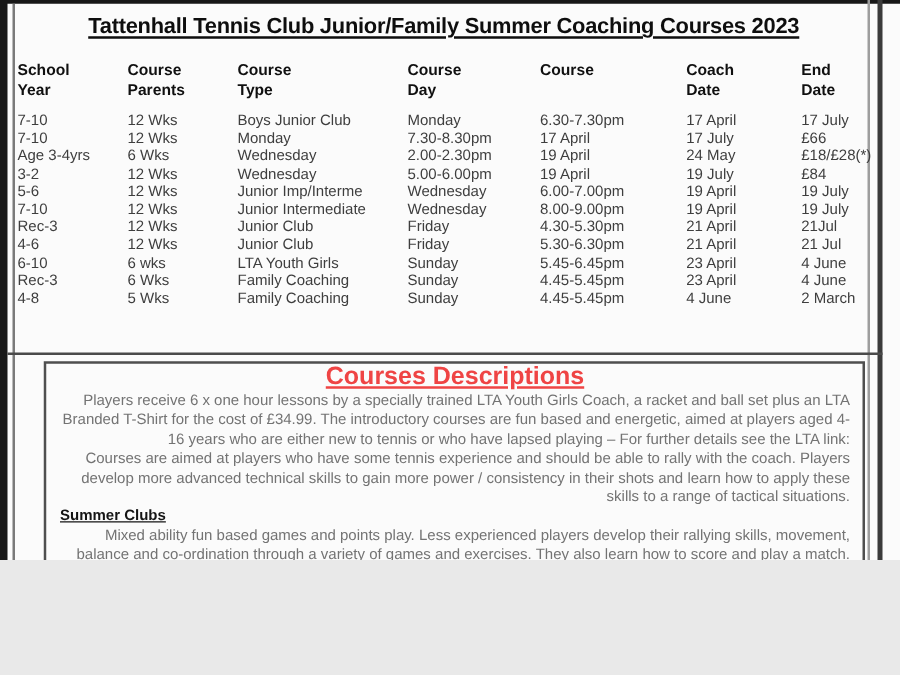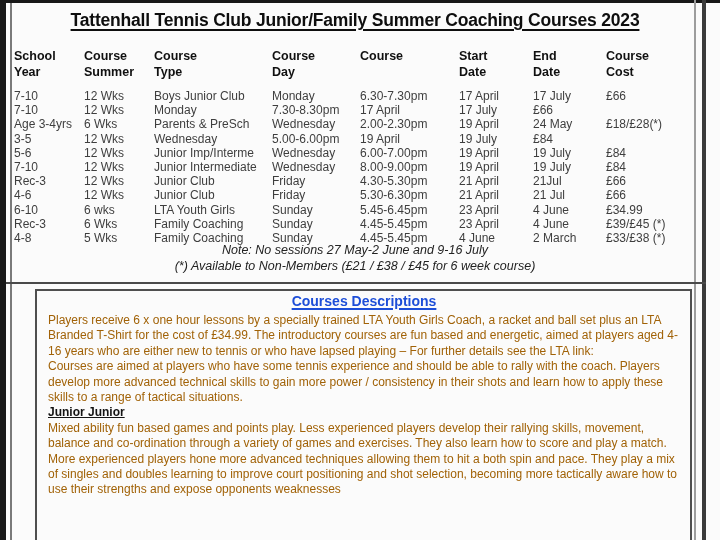--- a/index.html
+++ b/index.html
@@ -1,48 +1,48 @@
 <!DOCTYPE html>
 <html><head>
 <meta charset="utf-8">
 <style>
   * { margin:0; padding:0; box-sizing:border-box; }
   html,body { width:720px; height:540px; }
   body { font-family:"Liberation Sans", sans-serif; background:#e9e9e9; }
-  .page { position:relative; width:720px; height:540px; background:#fbfbfb; overflow:hidden; color:#2e2e2e; }
+  .page { position:relative; width:720px; height:448px; background:#fbfbfb; overflow:hidden; color:#2e2e2e; }
 
   
   .edge-left  { position:absolute; left:0; top:0; width:6px; height:540px; background:#181818; }
   .edge-top   { position:absolute; left:0; top:0; width:720px; height:3px; background:#181818; }
   .frame-left { position:absolute; left:10px; top:3px; width:2px; height:537px; background:#7a7a7a; }
   .frame-right-inner { position:absolute; left:694px; top:0; width:2px; height:540px; background:#9d9d9d; }
   .frame-right-outer { position:absolute; left:702px; top:0; width:4px; height:540px; background:#3b3b3b; }
   .divider { position:absolute; left:6px; top:282px; width:700px; height:2px; background:#4a4a4a; }
 
   .title { position:absolute; left:10px; width:690px; top:10px; text-align:center;
            font-size:17.5px; font-weight:bold; color:#0e0e0e; letter-spacing:-0.2px; }
   .title span { text-decoration:underline; text-decoration-thickness:2px; text-underline-offset:3px; }
 
   .table { position:absolute; left:14px; top:48px; width:695px; font-size:12px; }
   .grid-row { display:grid; grid-template-columns:70px 70px 118px 88px 99px 74px 73px auto;
-              height:14.2px; line-height:14.2px; white-space:nowrap; color:#3e3e3e; }
+              height:14.2px; line-height:14.2px; white-space:nowrap; color:#3e3e3e;gap:18px; }
   .thead { margin-bottom:9px; }
   .thead .grid-row { height:auto; line-height:16px; }
   .th { font-weight:bold; color:#101010; font-size:12.5px; }
 
   .notes { position:absolute; left:10px; width:690px; top:242px; text-align:center;
            font-style:italic; font-size:12.5px; line-height:16px; color:#232323; }
 
   .desc-box { position:absolute; left:35px; top:289px; width:657px; height:280px;
               border:2px solid #4f4f4f; background:#fbfbfb; padding:1px 10px 0 11px;
               font-size:12px; line-height:15.4px; color:#262626; }
-  .desc-title { text-align:center; font-size:14px; font-weight:bold; color:#1d4ed8; line-height:19px; margin-bottom:2px; }
+  .desc-title { text-align:center; font-size:20px; font-weight:bold; color:#ef4444; line-height:19px; margin-bottom:2px; }
   .desc-title span { text-decoration:underline; text-decoration-thickness:1.5px; text-underline-offset:2px; }
   .sec-heading { font-weight:bold; text-decoration:underline; color:#141414; }
-  .sec-body { color:#a16207; }
+  .sec-body { color:#737373;text-align:right; }
 </style>
 </head>
 <body>
 
 <div class="page">
   <div class="edge-left"></div>
   <div class="edge-top"></div>
   <div class="frame-left"></div>
   <div class="frame-right-inner"></div>
   <div class="frame-right-outer"></div>
@@ -51,35 +51,35 @@
 
   <div class="table">
     <div class="thead">
       <div class="grid-row">
         <div class="th">
             <div>School</div>
             <div>Year</div>
           </div>
         <div class="th">
             <div>Course</div>
-            <div>Summer</div>
+            <div>Parents</div>
           </div>
         <div class="th">
             <div>Course</div>
             <div>Type</div>
           </div>
         <div class="th">
             <div>Course</div>
             <div>Day</div>
           </div>
         <div class="th">
             <div>Course</div>
           </div>
         <div class="th">
-            <div>Start</div>
+            <div>Coach</div>
             <div>Date</div>
           </div>
         <div class="th">
             <div>End</div>
             <div>Date</div>
           </div>
         <div class="th">
             <div>Course</div>
             <div>Cost</div>
           </div>
@@ -101,29 +101,28 @@
         <span>12 Wks</span>
         <span>Monday</span>
         <span>7.30-8.30pm</span>
         <span>17 April</span>
         <span>17 July</span>
         <span>£66</span>
       </div>
     <div class="grid-row">
         <span>Age 3-4yrs</span>
         <span>6 Wks</span>
-        <span>Parents &amp; PreSch</span>
         <span>Wednesday</span>
         <span>2.00-2.30pm</span>
         <span>19 April</span>
         <span>24 May</span>
         <span>£18/£28(*)</span>
       </div>
     <div class="grid-row">
-        <span>3-5</span>
+        <span>3-2</span>
         <span>12 Wks</span>
         <span>Wednesday</span>
         <span>5.00-6.00pm</span>
         <span>19 April</span>
         <span>19 July</span>
         <span>£84</span>
       </div>
     <div class="grid-row">
         <span>5-6</span>
         <span>12 Wks</span>
@@ -189,36 +188,32 @@
         <span>5 Wks</span>
         <span>Family Coaching</span>
         <span>Sunday</span>
         <span>4.45-5.45pm</span>
         <span>4 June</span>
         <span>2 March</span>
         <span>£33/£38 (*)</span>
       </div>
   </div>
 
-  <div class="notes">
-    <div>Note: No sessions 27 May-2 June and 9-16 July</div>
-    <div>(*) Available to Non-Members (£21 / £38 / £45 for 6 week course)</div>
-  </div>
 
   <div class="divider"></div>
 
   <div class="desc-box">
     <div class="desc-title"><span>Courses Descriptions</span></div>
 
     <div>
       <div class="sec-body">Players receive 6 x one hour lessons by a specially trained LTA Youth Girls Coach, a racket and ball set plus an LTA Branded T-Shirt for the cost of £34.99.  The introductory courses are fun based and energetic, aimed at players aged 4-16 years who are either new to tennis or who have lapsed playing – For further details see the LTA link:</div>
     </div>
 
     <div>
       <div class="sec-body">Courses are aimed at players who have some tennis experience and should be able to rally with the coach. Players develop more advanced technical skills to gain more power / consistency in their shots and learn how to apply these skills to a range of tactical situations.</div>
     </div>
 
     <div>
-      <div class="sec-heading">Junior Junior</div>
+      <div class="sec-heading">Summer Clubs</div>
       <div class="sec-body">Mixed ability fun based games and points play.  Less experienced players develop their rallying skills, movement, balance and co-ordination through a variety of games and exercises. They also learn how to score and play a match.  More experienced players hone more advanced techniques allowing them to hit a both spin and pace.  They play a mix of singles and doubles learning to improve court positioning and shot selection, becoming more tactically aware how to use their strengths and expose opponents weaknesses</div>
     </div>
   </div>
 </div>
 
 </body></html>

